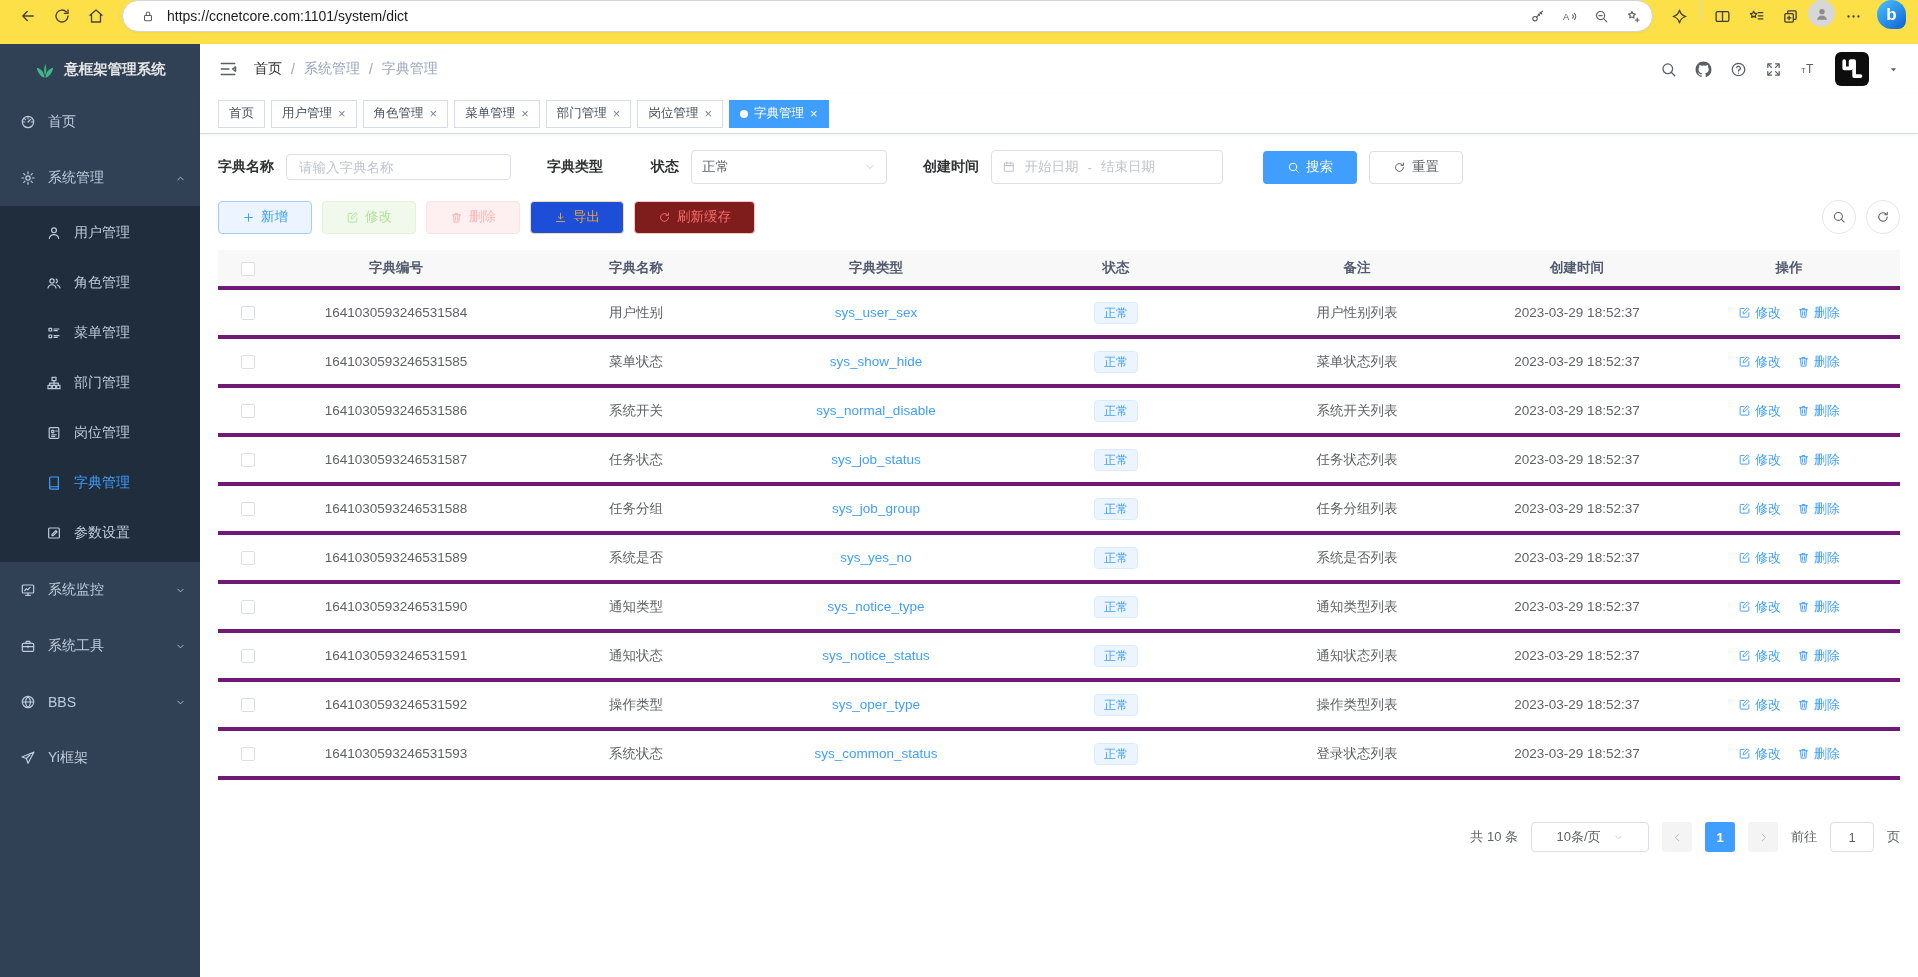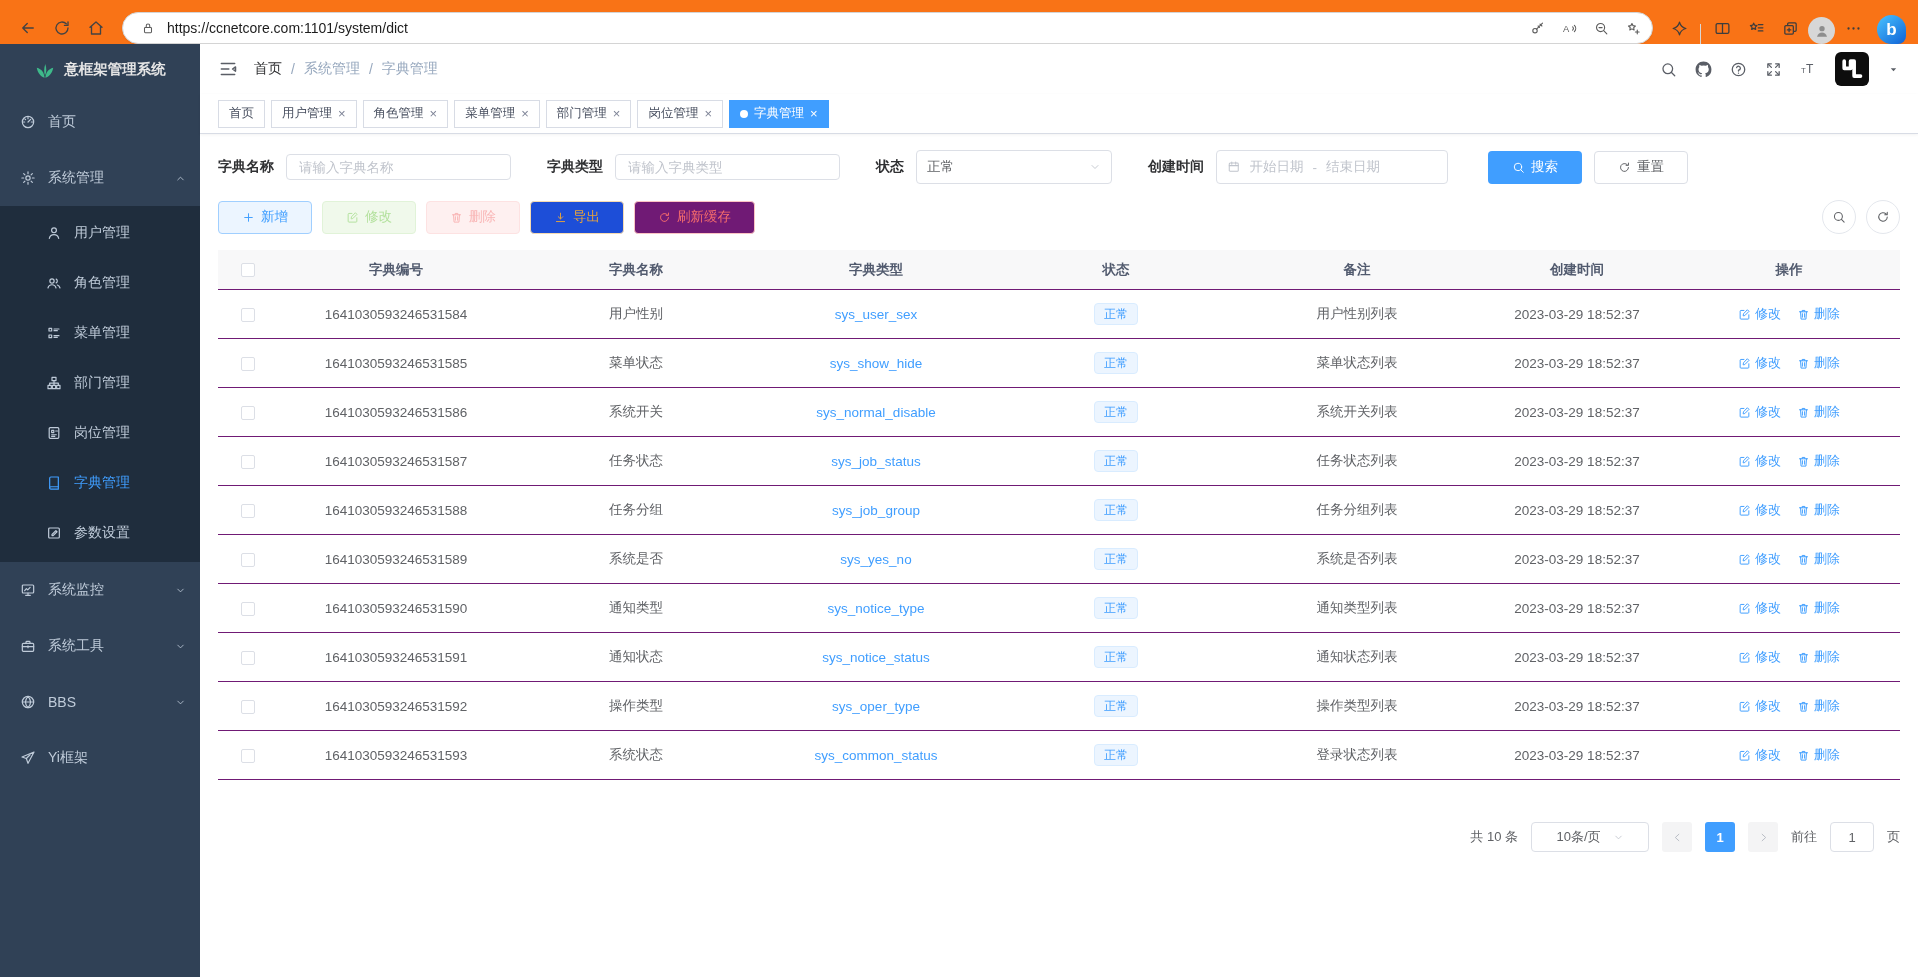--- a/index.html
+++ b/index.html
@@ -3,21 +3,21 @@
 <meta charset="utf-8">
 <style>
   *{box-sizing:border-box;margin:0;padding:0}
   body{width:1918px;height:977px;overflow:hidden;background:#fff;
        font-family:"Liberation Sans","DejaVu Sans",sans-serif;color:#303133;font-size:14px}
   [data-icon]{display:inline-flex;align-items:center;justify-content:center;line-height:1}
   [data-icon] svg{width:1em;height:1em;fill:none;stroke:currentColor;stroke-width:1.8;
        stroke-linecap:round;stroke-linejoin:round;display:block}
 
   
-  .browser{height:44px;display:flex;align-items:flex-end;background:#f97316;padding:0 12px;gap:2px}
+  .browser{height:44px;display:flex;align-items:flex-start;background:#fde047;padding:0 12px;gap:2px}
   .nav-btn{width:32px;height:32px;display:flex;align-items:center;justify-content:center;
        color:#434343;font-size:18px;border-radius:6px;cursor:pointer}
   .urlbar{flex:1;height:32px;margin:0 8px;background:#fff;border:1px solid #d4d4d4;border-radius:16px;
        display:flex;align-items:center;padding:0 6px 0 12px;gap:6px;box-shadow:0 1px 2px rgba(0,0,0,.05)}
   .urlbar .url{flex:1;font-size:14px;color:#1c1c1c}
   .url-ic{color:#5c5c5c;font-size:15px;width:26px;height:26px;border-radius:50%;
        display:flex;align-items:center;justify-content:center;cursor:pointer}
   .chrome-ic{width:32px;height:32px;display:flex;align-items:center;justify-content:center;
        color:#3d3d3d;font-size:17px;cursor:pointer}
   .divider{width:1px;height:20px;background:#d7d7d7;margin:0 3px}
@@ -79,29 +79,29 @@
   .btn [data-icon]{font-size:13px}
   .btn-search{background:#409eff;color:#fff;margin-left:40px}
   .btn-reset{border-color:#dcdfe6;color:#606266;margin-left:12px}
 
   
   .toolbar{display:flex;align-items:center;gap:10px;margin-top:16px}
   .btn-add{background:#ecf5ff;border-color:#a0cfff;color:#409eff}
   .btn-mod{background:#f0f9eb;border-color:#e1f3d8;color:#b3e19d;cursor:not-allowed}
   .btn-del{background:#fef0f0;border-color:#fde2e2;color:#f9b4b4;cursor:not-allowed}
   .btn-exp{background:#1d4ed8;border-color:#f5dab1;color:#e6a23c}
-  .btn-cache{background:#701a75;border-color:#fbc4c4;color:#f56c6c}
+  .btn-cache{background:#7f1d1d;border-color:#fbc4c4;color:#f56c6c}
   .tool-right{margin-left:auto;display:flex;gap:10px}
   .circle-btn{width:34px;height:34px;border-radius:50%;border:1px solid #e4e7ed;background:#fff;
        display:flex;align-items:center;justify-content:center;color:#606266;font-size:14px;cursor:pointer}
 
   
   .table{margin-top:16px}
   .tr{display:grid;grid-template-columns:60px 236px 244px 236px 244px 238px 202px 1fr;
-       align-items:center;min-height:49px;border-bottom:1px solid #701a75;font-size:13.5px;color:#606266}
+       align-items:center;min-height:49px;border-bottom:4px solid #701a75;font-size:13.5px;color:#606266}
   .tr.head{background:#f8f8f9;color:#515a6e;font-weight:bold;min-height:40px}
   .td{text-align:center;padding:0 8px;overflow:hidden;text-overflow:ellipsis;white-space:nowrap}
   .cb{display:inline-block;width:14px;height:14px;border:1px solid #dcdfe6;border-radius:2px;
        background:#fff;vertical-align:middle;cursor:pointer}
   .tag{display:inline-block;background:#ecf5ff;border:1px solid #d9ecff;color:#409eff;font-size:12px;
        padding:2px 9px;border-radius:4px;line-height:16px}
   .tlink{color:#409eff;cursor:pointer;text-decoration:none}
   .ops{display:flex;justify-content:center;gap:16px}
   .op{display:inline-flex;align-items:center;gap:4px;color:#409eff;font-size:13px;cursor:pointer}
   .op [data-icon]{font-size:13px}
@@ -456,21 +456,20 @@
           <span class="tab-x">×</span>
         </div>
     </div>
 
     <div class="content">
 
       <div class="filters">
         <span class="f-label">字典名称</span>
         <input class="f-input" placeholder="请输入字典名称" style="">
         <span class="f-label gap">字典类型</span>
-        <input class="f-input" placeholder="请输入字典类型" style="">
         <span class="f-label gap">状态</span>
         <div class="f-select">
           <span>正常</span>
           <span class="sel-chev" data-icon="chevron-down">
               <svg viewBox="0 0 24 24" aria-hidden="true">
                 <path d="m6 9 6 6 6-6"></path>
               </svg>
             </span>
         </div>
         <span class="f-label gap">创建时间</span>

